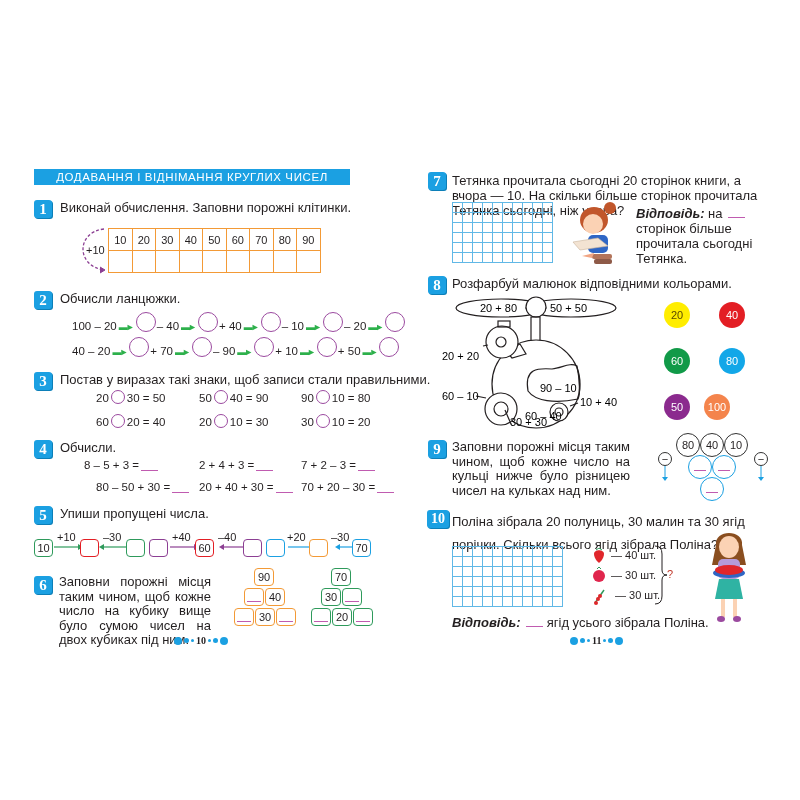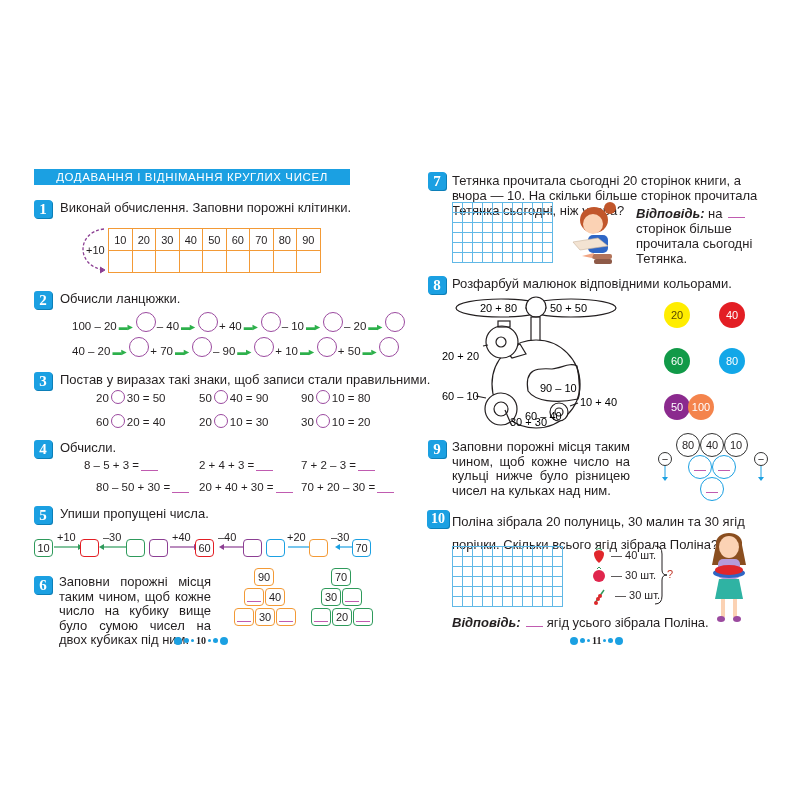--- a/index.html
+++ b/index.html
@@ -296,21 +296,21 @@
   <text x="85" y="124">60 – 40</text>
   <text x="2" y="104">60 – 10</text>
   <text x="140" y="110">10 + 40</text>
   <text x="70" y="130">30 + 30</text>
 </svg>
 <div class="abs dot" id="c0" style="left: 664px; top: 302px; background: rgb(255, 237, 0); color: rgb(90, 74, 0);">20</div>
 <div class="abs dot" id="c1" style="left: 719px; top: 302px; background: rgb(227, 30, 36); color: rgb(255, 255, 255);">40</div>
 <div class="abs dot" id="c2" style="left: 664px; top: 348px; background: rgb(17, 154, 72); color: rgb(255, 255, 255);">60</div>
 <div class="abs dot" id="c3" style="left: 719px; top: 348px; background: rgb(18, 167, 232); color: rgb(255, 255, 255);">80</div>
 <div class="abs dot" id="c4" style="left: 664px; top: 394px; background: rgb(139, 42, 142); color: rgb(255, 255, 255);">50</div>
-<div class="abs dot" id="c5" style="left: 688px; top: 394px; background: rgb(244, 132, 76); color: rgb(255, 255, 255); text-align: center;">100</div>
+<div class="abs dot" id="c5" style="left: 704px; top: 394px; background: rgb(244, 132, 76); color: rgb(255, 255, 255); text-align: center;">100</div>
 
 <div class="abs num" style="left:428px;top:440px">9</div>
 <div class="abs task-text justify" style="left:452px;top:440px;width:178px;line-height:14.5px">Заповни порожні місця таким чином, щоб кожне число на кульці нижче було різницею чисел на кульках над ним.</div>
 <div class="ball" style="left:676px;top:433px">80</div>
 <div class="ball" style="left:700px;top:433px">40</div>
 <div class="ball" style="left:724px;top:433px">10</div>
 <div class="ball" style="left:688px;top:455px;border-color:#1ba0e2">
     <span class="ln"></span>
   </div>
 <div class="ball" style="left:712px;top:455px;border-color:#1ba0e2">

